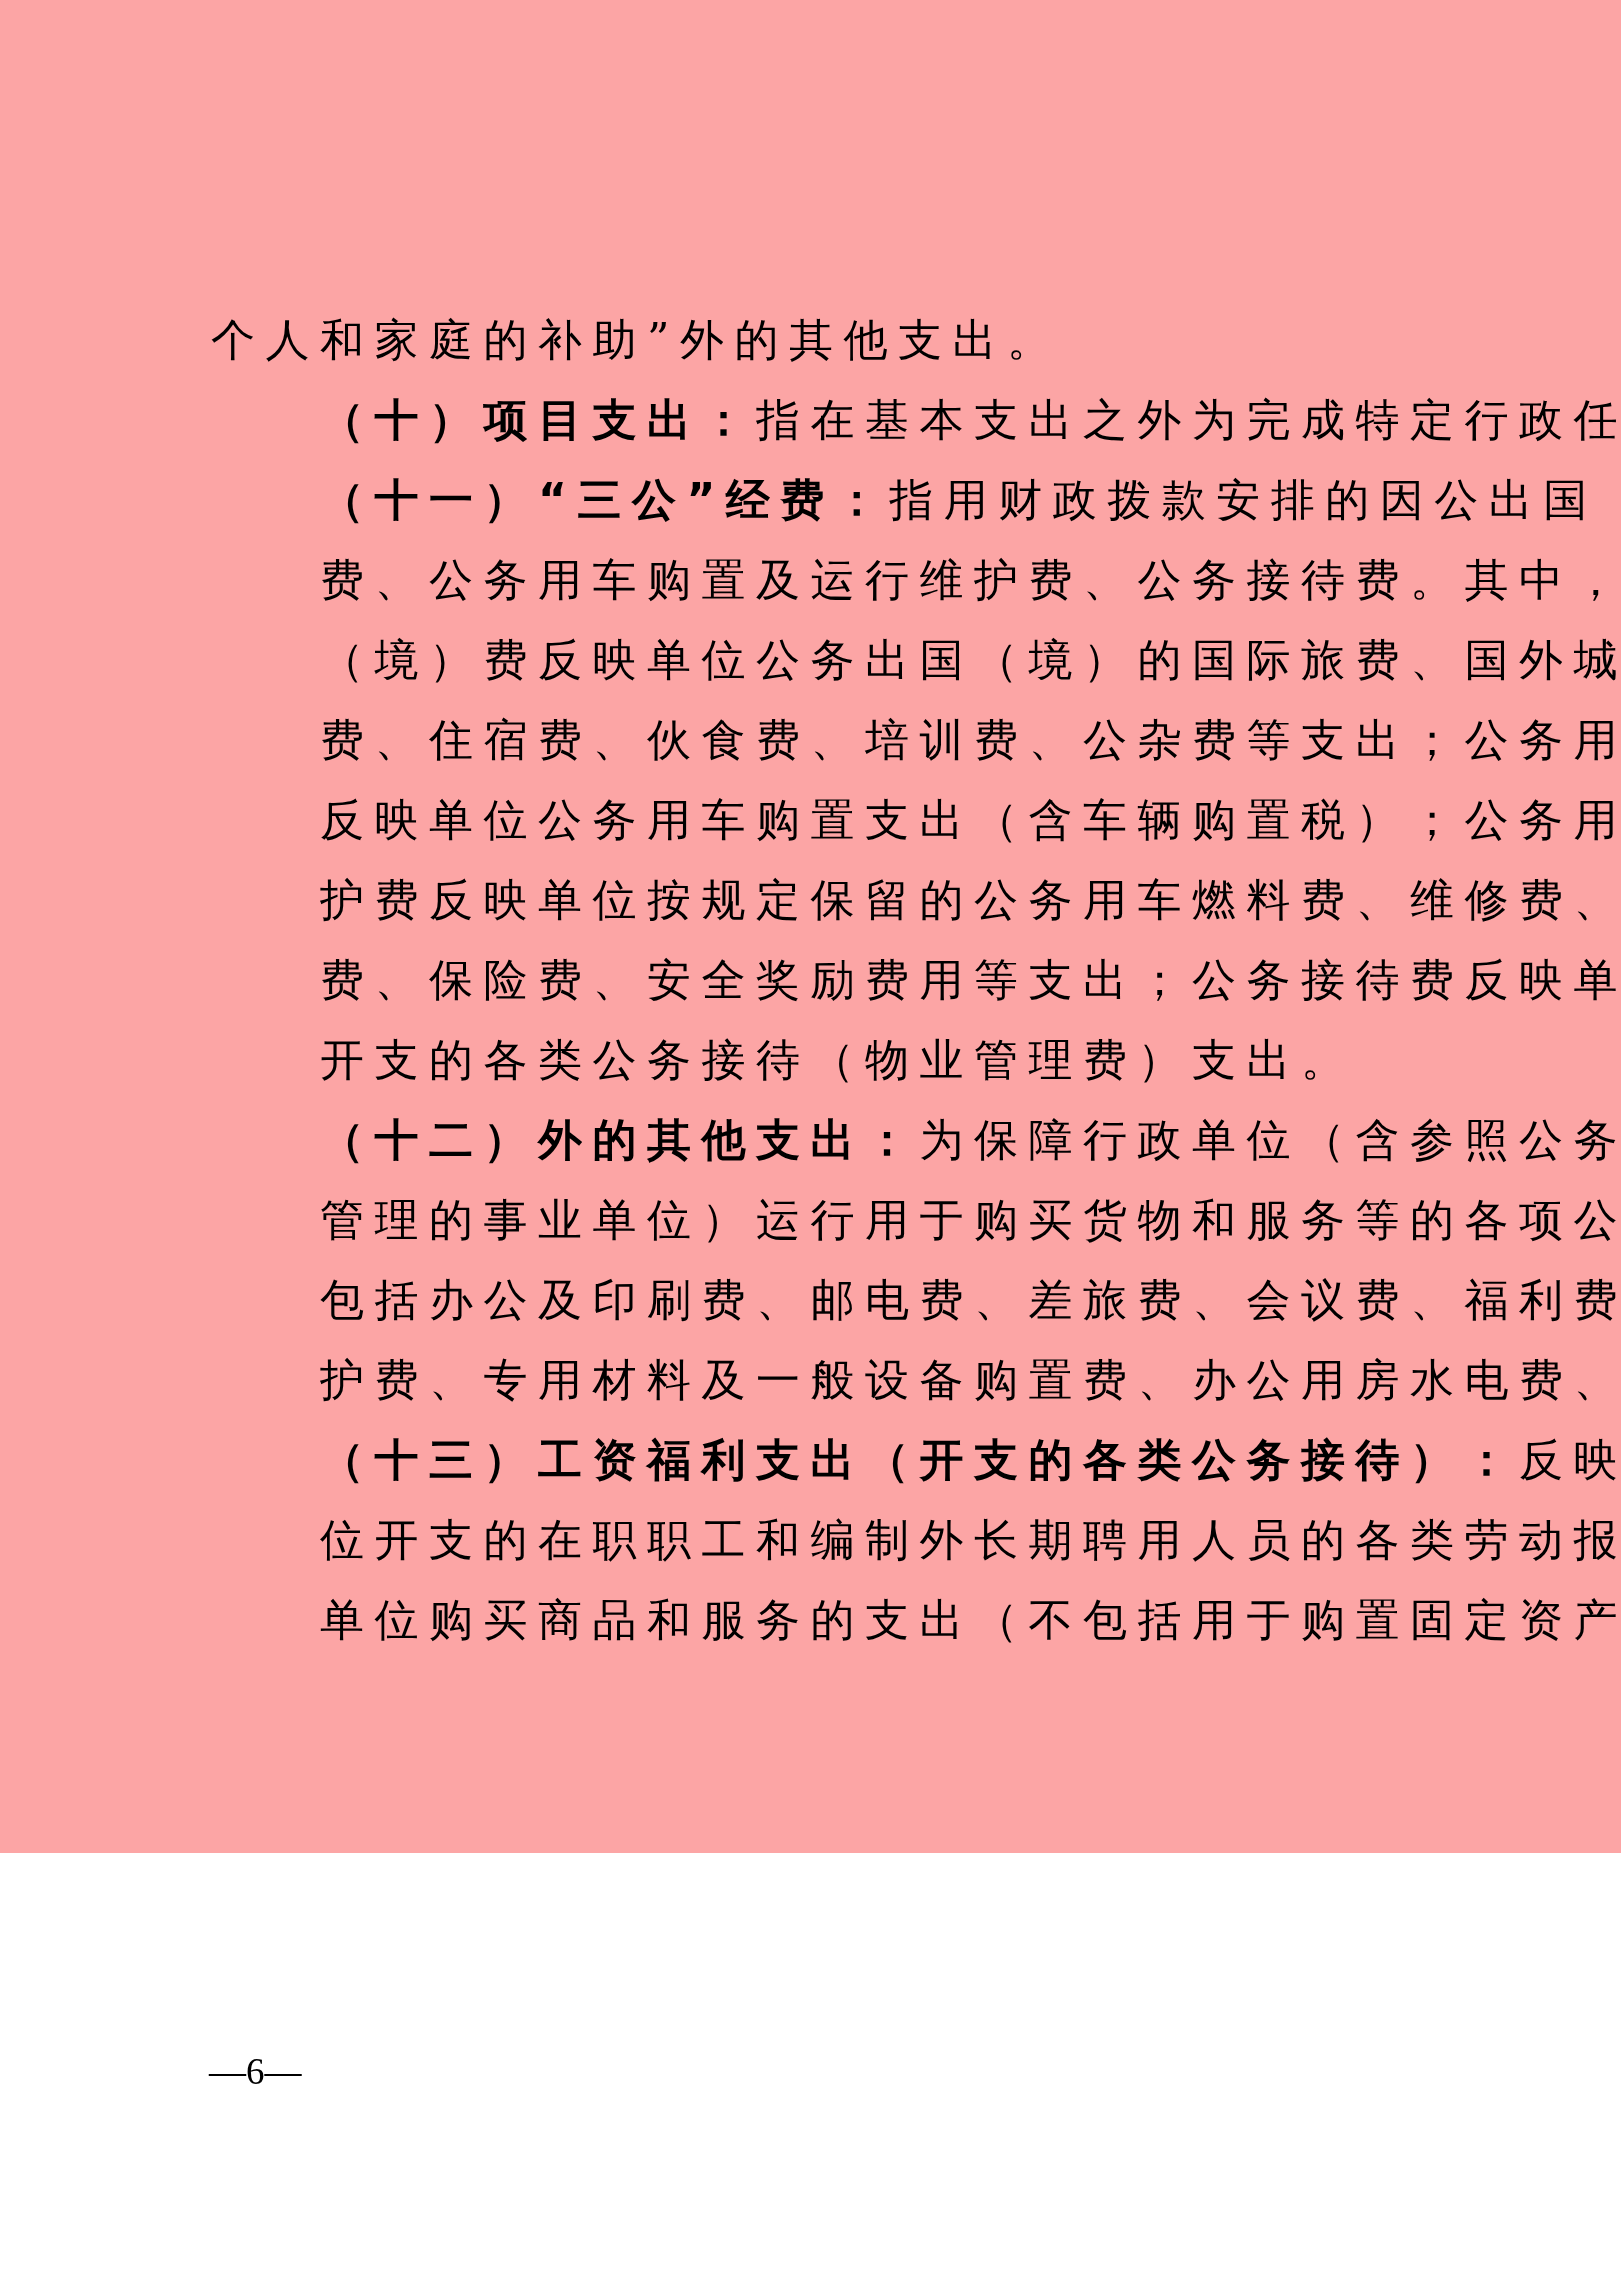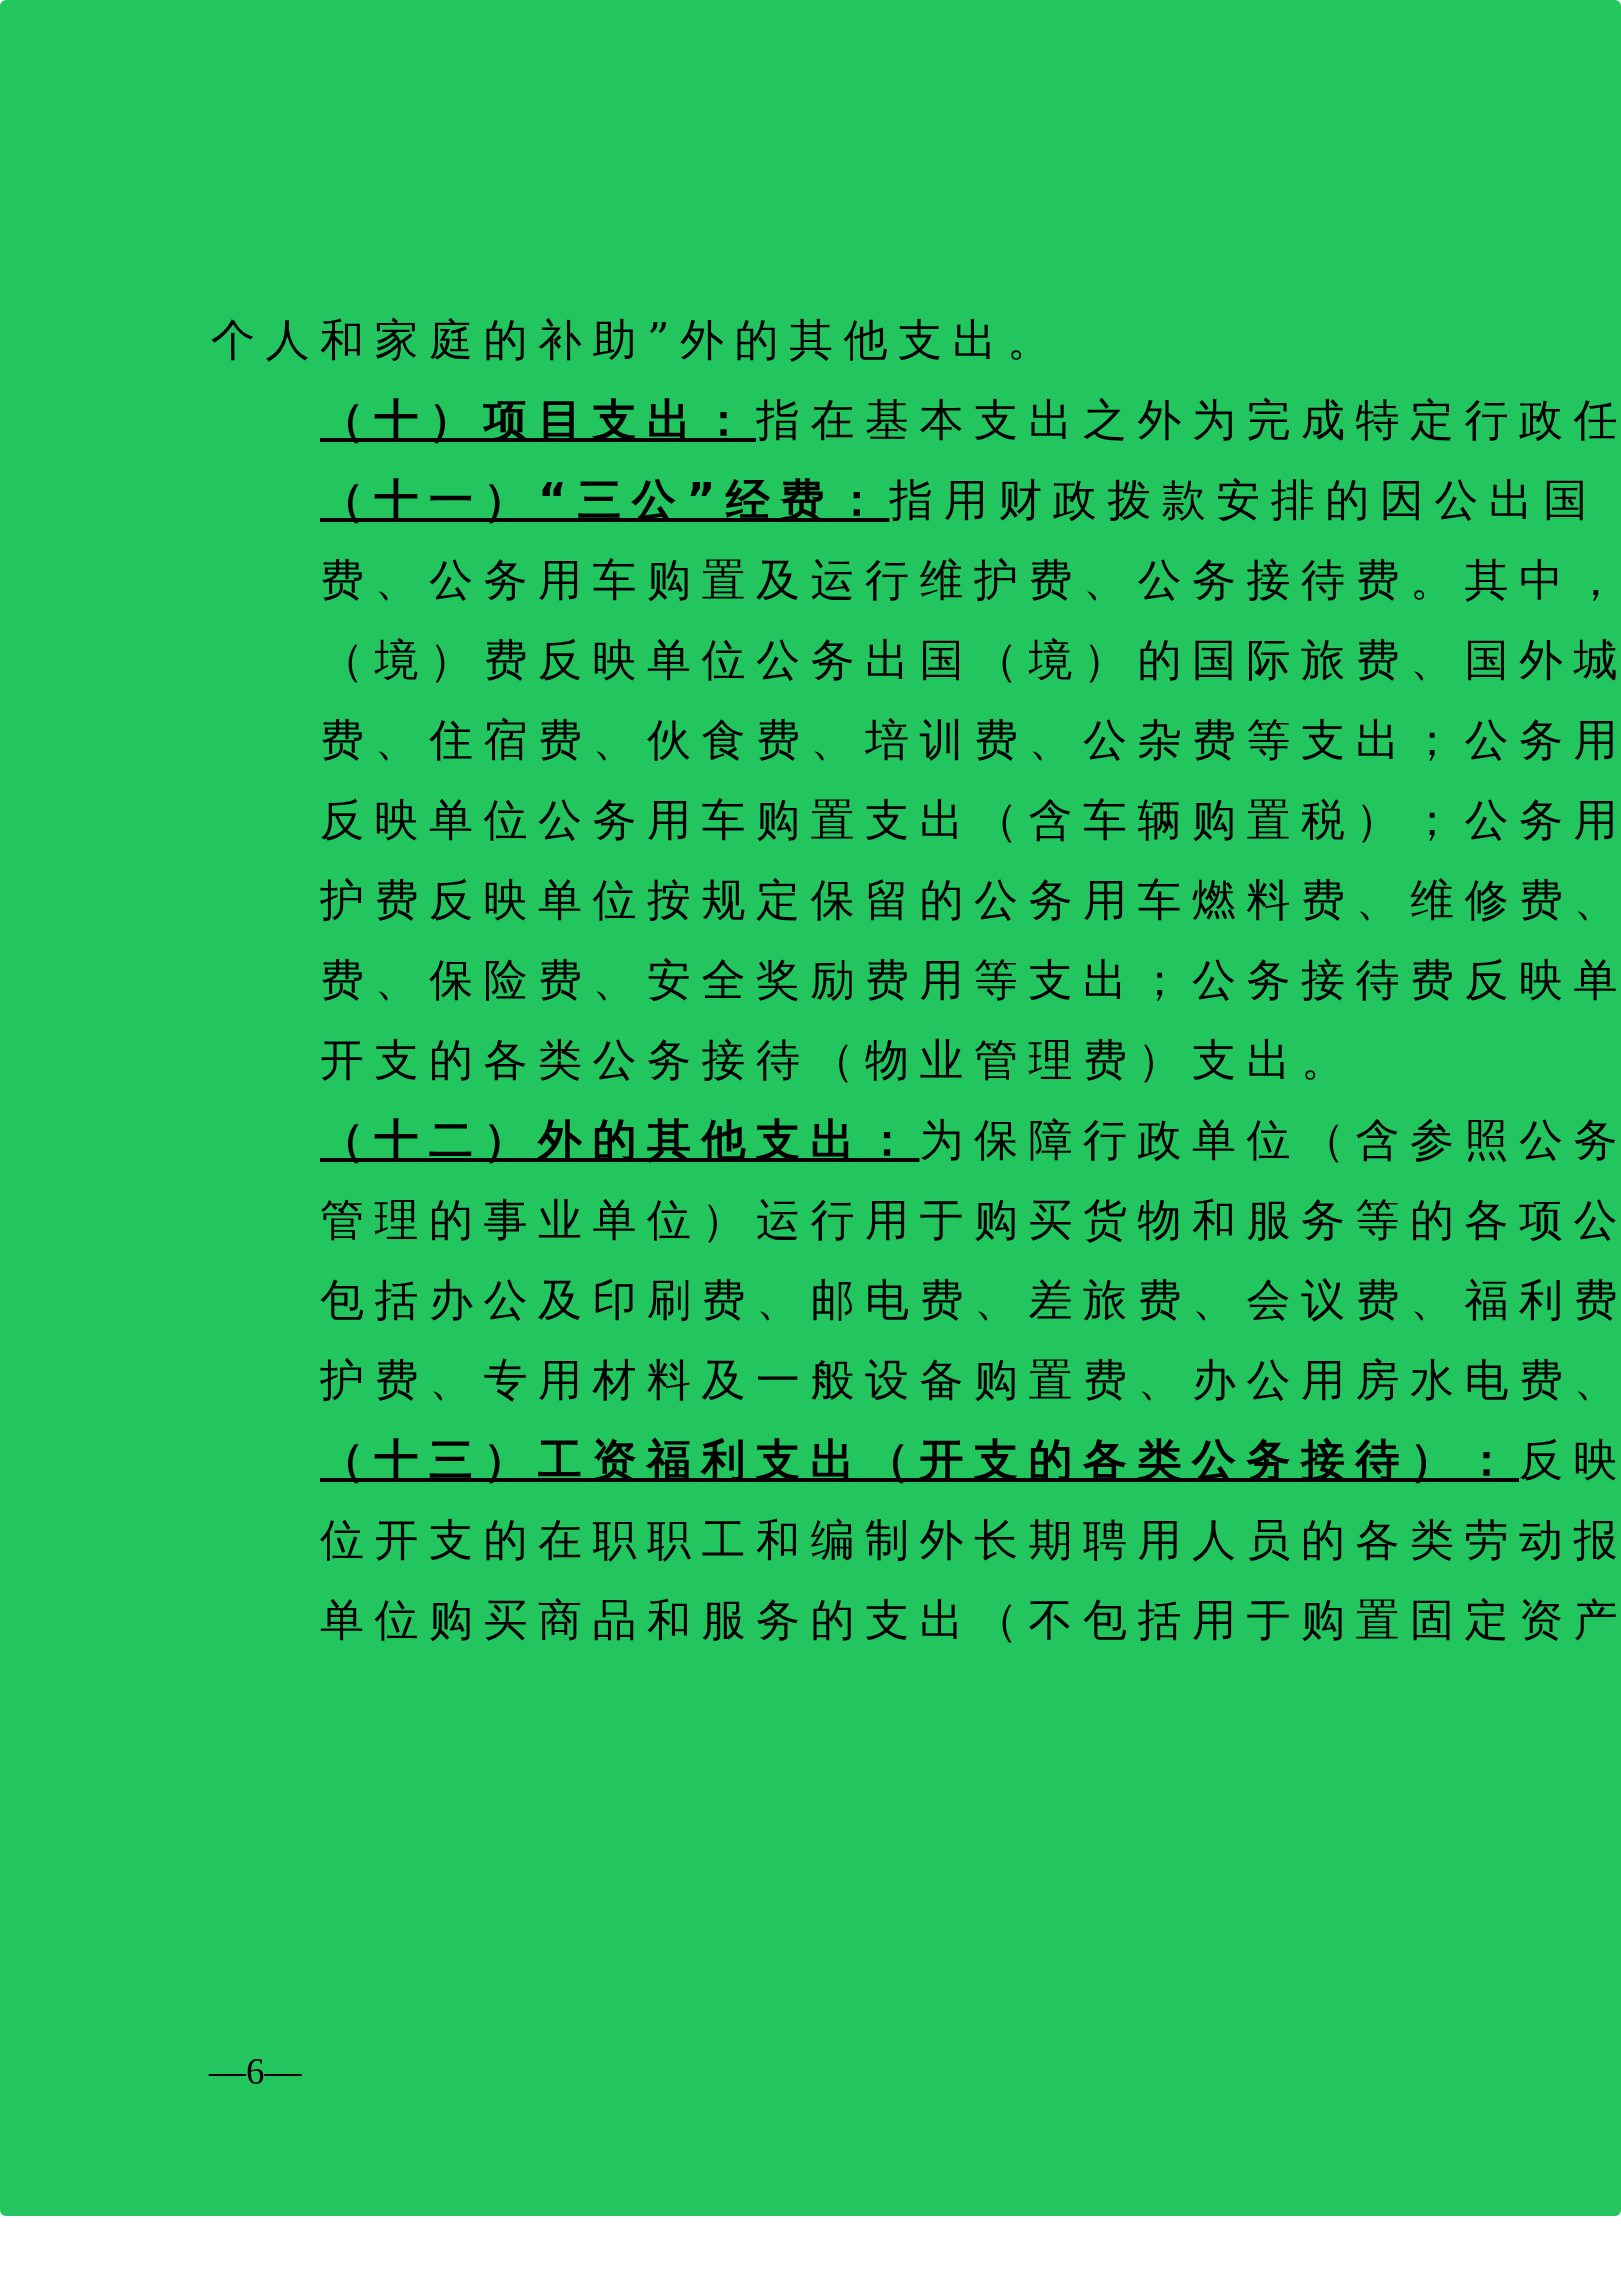--- a/index.html
+++ b/index.html
@@ -1,29 +1,29 @@
 <!DOCTYPE html>
 <html><head>
 <meta charset="utf-8">
 <style>
   html, body { margin: 0; padding: 0; background: #ffffff; }
   body { width: 1621px; height: 2293px; position: relative; overflow: hidden; }
   .page {
-    position: absolute; left: 0; top: 0; width: 1621px; height: 2216px; background: #22c55e; border-radius: 6px;
+    position: absolute; left: 0; top: 0; width: 1621px; height: 1853px; background: #fca5a5;
   }
   .body-text {
     position: absolute; left: 211px; top: 300px; width: 1202px;
     font-family: "DejaVu Serif", "Liberation Serif", serif;
     font-size: 44px; line-height: 80px; color: #000000;
     text-align: justify; text-justify: inter-character;
     letter-spacing: 10.5px;
   }
   .para { margin: 0; padding: 0; }
   .para.indent { text-indent: 109px; }
-  .heading { font-weight: bold; font-family: "DejaVu Sans", "Liberation Sans", sans-serif; text-decoration: underline; }
+  .heading { font-weight: bold; font-family: "DejaVu Sans", "Liberation Sans", sans-serif; }
   .line { display: block; white-space: nowrap; text-align-last: justify; text-align: justify; }
   .line.last { text-align-last: left; }
   .page-number {
     position: absolute; left: 209px; top: 2050px;
     font-family: "Liberation Serif", "DejaVu Serif", serif;
     font-size: 37px; color: #000; letter-spacing: 0;
   }
 </style>
 </head>
 <body>

